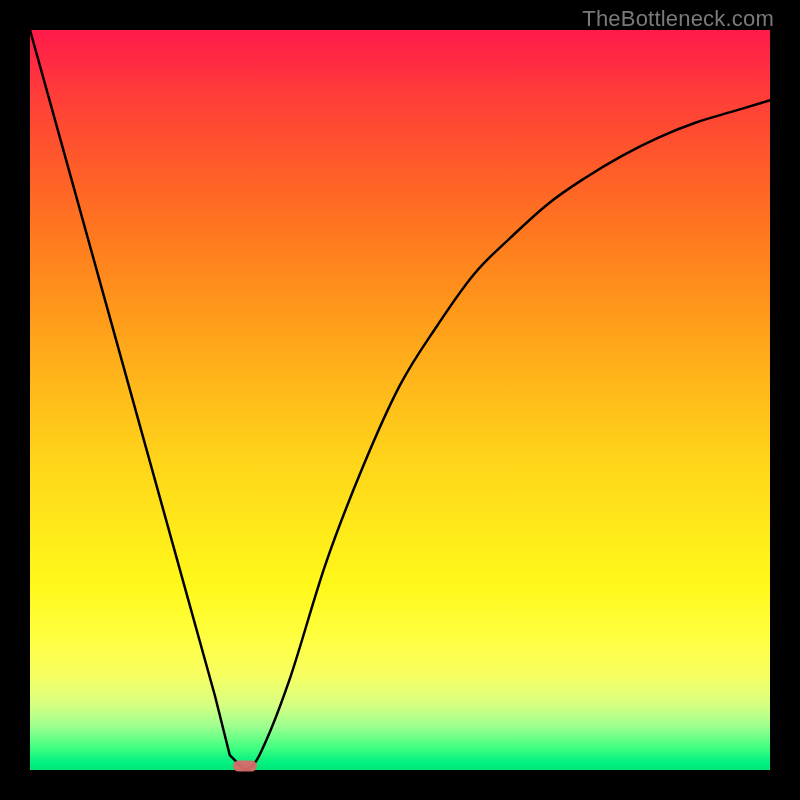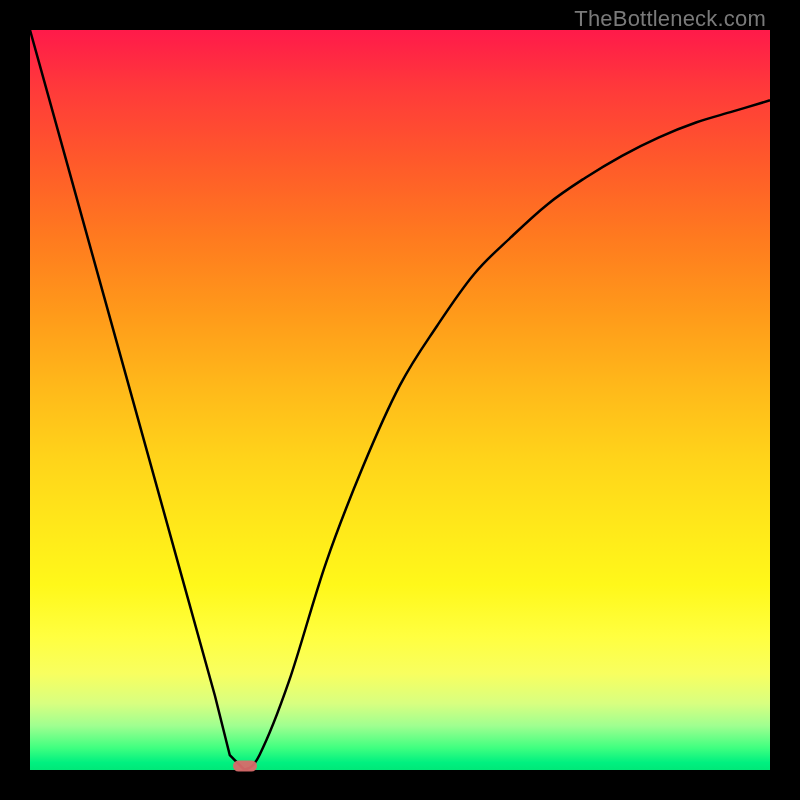--- a/index.html
+++ b/index.html
@@ -38,21 +38,21 @@
       #d8ff80 91%,
       #a0ff90 94%,
       #40ff80 97%,
       #00f080 99%,
       #00e878 100%
     );
   }
   .attribution {
     position: absolute;
     top: 6px;
-    right: 34px;
+    right: 26px;
     color: #7a7a7a;
     font-size: 22px;
     letter-spacing: 0.2px;
     user-select: none;
   }
   svg.curve {
     position: absolute;
     left: 0;
     top: 0;
     width: 740px;

